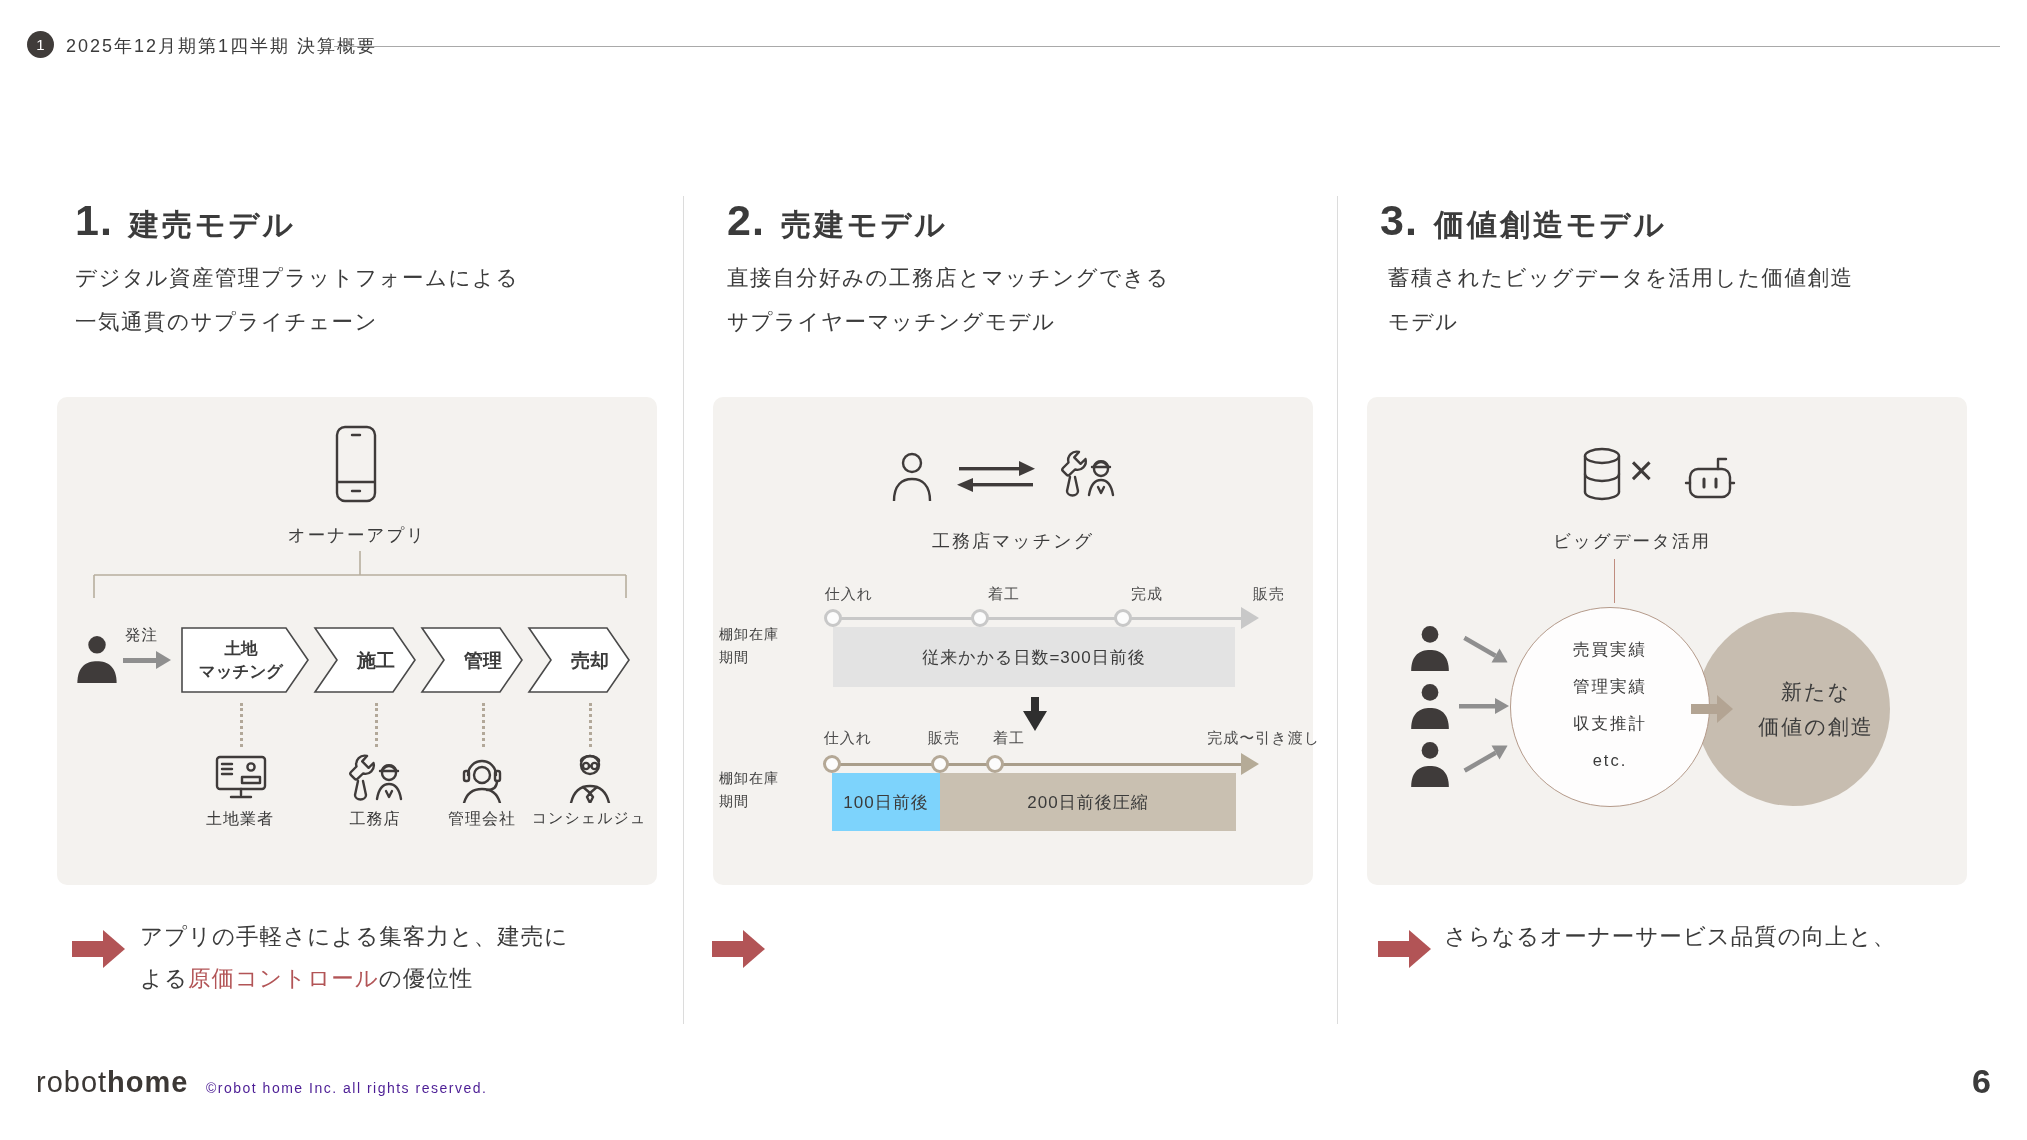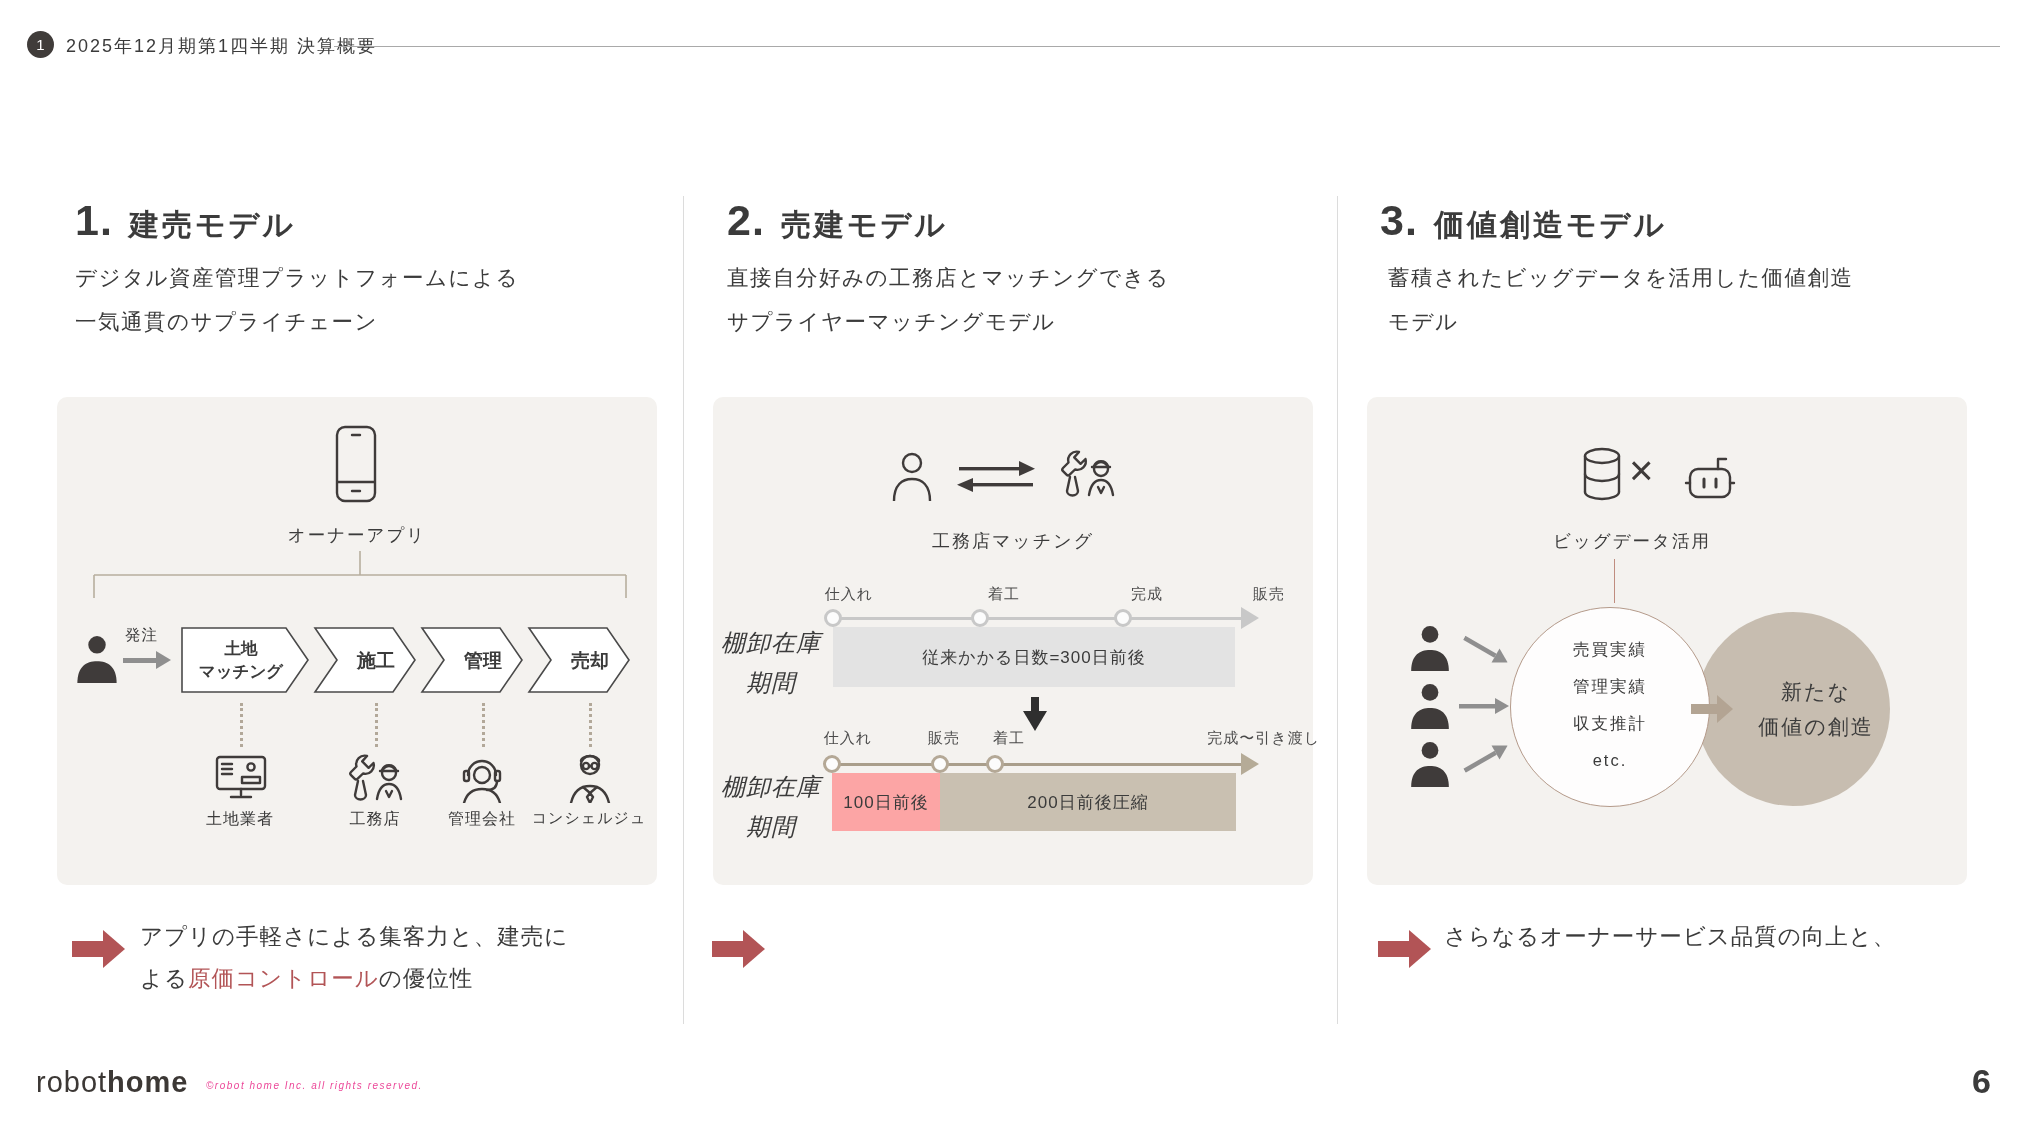--- a/index.html
+++ b/index.html
@@ -34,38 +34,38 @@
   .chev{fill:#ffffff;stroke:#4a4a4a;stroke-width:1.6;}
   .chev-text{fill:#3b3b3b;font-weight:600;font-family:"Liberation Sans","DejaVu Sans",sans-serif;}
 
   
   .ms-label{position:absolute;width:80px;text-align:right;font-size:15px;color:#4a4a4a;letter-spacing:1px;}
   .tl-line{position:absolute;height:3px;}
   .tl-circle{position:absolute;width:12px;height:12px;border-radius:50%;background:#fcfcfc;}
   .tl-head{position:absolute;width:0;height:0;border-top:11px solid transparent;border-bottom:11px solid transparent;}
   .tl-bar{position:absolute;height:60px;display:flex;align-items:center;justify-content:center;
           font-size:17px;letter-spacing:1px;}
-  .side-label{position:absolute;width:104px;text-align:center;font-size:24px;letter-spacing:1px;line-height:1.65;font-style:italic;}
+  .side-label{position:absolute;width:104px;font-size:14px;letter-spacing:1px;line-height:1.65;}
 
   
   .venn-circle{position:absolute;border-radius:50%;}
   .venn-items{position:absolute;z-index:3;width:200px;}
   .venn-items div{height:37px;line-height:37px;text-align:center;font-size:16.5px;letter-spacing:2px;}
   .result-text{position:absolute;z-index:3;width:194px;text-align:center;font-size:21px;letter-spacing:2px;line-height:1.65;}
 
   
   .takeaway-arrow{position:absolute;top:930px;}
   .takeaway-text{position:absolute;top:916px;width:540px;font-size:22.5px;letter-spacing:1px;line-height:1.85;}
   .seg-red{color:var(--accent-red,#b25456);}
 
   
   .logo{position:absolute;left:36px;top:1066px;font-size:29px;color:#3c3835;}
   .logo .lt{font-weight:300;letter-spacing:1px;}
   .logo .bd{font-weight:700;letter-spacing:1px;}
-  .copyright{position:absolute;left:206px;top:1080px;font-size:10px;letter-spacing:1.5px;color:#ec4899;font-style:italic;}
+  .copyright{position:absolute;left:206px;top:1080px;font-size:14px;letter-spacing:1.5px;color:#4c1d95;}
   .page-num{position:absolute;left:1972px;top:1062px;font-size:34px;font-weight:600;}
 </style>
 </head>
 <body>
 
 <div class="page">
 
   <div class="badge">1</div>
   <div class="header-label">2025年12月期第1四半期 決算概要</div>
   <div class="header-line"></div>
@@ -241,21 +241,21 @@
     </div>
     <div class="ms-label" style="left:79px;top:332px;">仕入れ</div>
     <div class="ms-label" style="left:187px;top:332px;width:60px;">販売</div>
     <div class="ms-label" style="left:252px;top:332px;width:60px;">着工</div>
     <div class="ms-label" style="left:437px;top:332px;width:170px;">完成〜引き渡し</div>
     <div class="tl-line" style="left:119px;top:366px;width:411px;background:var(--tan-line);"></div>
     <div class="tl-head" style="left:528px;top:356px;border-left:18px solid #b5ab97;"></div>
     <div class="tl-circle" style="left:110px;top:358px;border:3px solid #b4a896;"></div>
     <div class="tl-circle" style="left:218px;top:358px;border:3px solid #b4a896;"></div>
     <div class="tl-circle" style="left:273px;top:358px;border:3px solid #b4a896;"></div>
-    <div class="tl-bar" style="left:119px;top:376px;width:108px;height:58px;background:#fca5a5;">100日前後</div>
+    <div class="tl-bar" style="left:119px;top:376px;width:108px;height:58px;background:#7dd3fc;">100日前後</div>
     <div class="tl-bar" style="left:227px;top:376px;width:296px;height:58px;background:var(--tan-bar);">200日前後圧縮</div>
   </div>
 
   <div class="col-head" style="left:1380px;">
     <span class="col-num">3.</span>
     <span class="col-title">価値創造モデル</span>
   </div>
   <div class="col-desc" style="left:1380px;margin-left:8px;">
     <div>蓄積されたビッグデータを活用した価値創造</div>
     <div>モデル</div>

